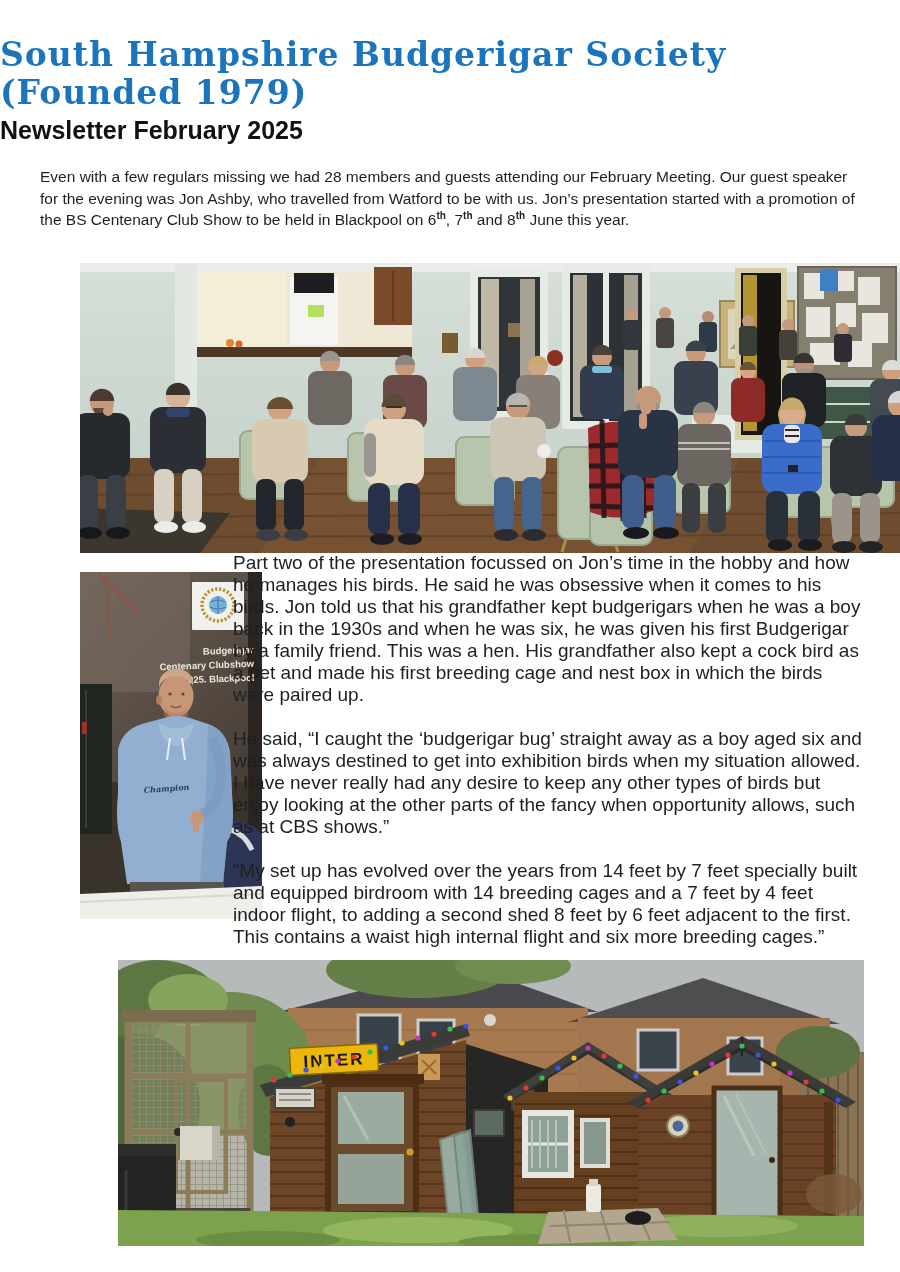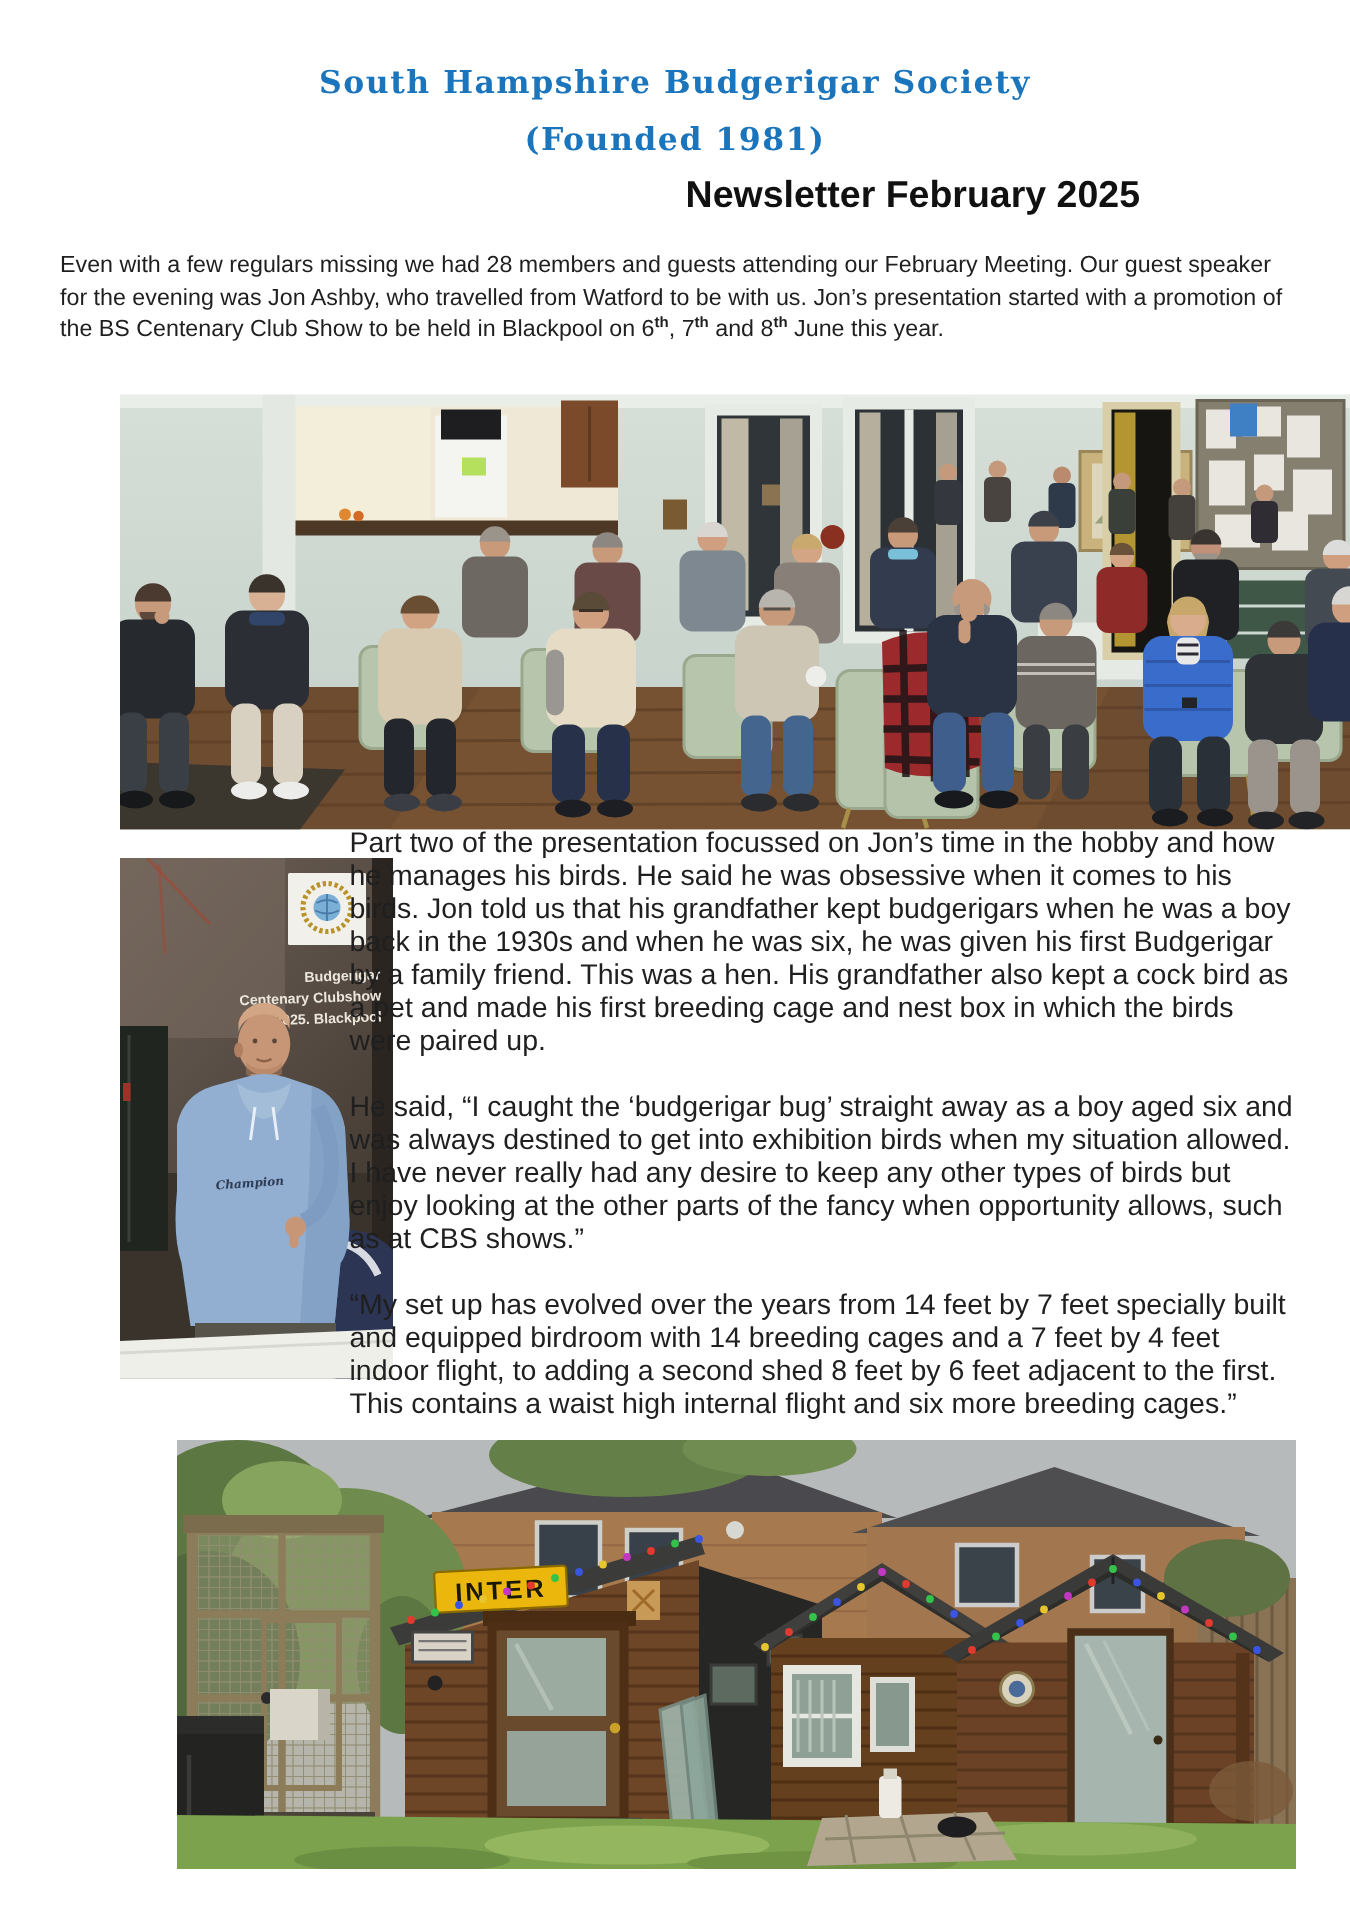--- a/index.html
+++ b/index.html
@@ -1,38 +1,38 @@
 <!DOCTYPE html>
 <html><head>
 <meta charset="utf-8">
 <style>
   html,body{margin:0;padding:0;background:#ffffff;}
   .page{position:relative;width:900px;height:1272px;background:#ffffff;overflow:hidden;
         font-family:"Liberation Sans",sans-serif;color:#1f1f1f;}
-  .title{margin:0;position:absolute;top:36px;left:0;width:900px;text-align:center;
-         font-family:"DejaVu Serif",serif;font-weight:bold;font-size:21px;line-height:38px;
+  .title{margin:0;position:absolute;top:36px;left:0;width:900px;
+         font-family:"DejaVu Serif",serif;font-weight:bold;font-size:33px;line-height:38px;
          color:#1b75bc;letter-spacing:1px;}
-  .subtitle{margin:0;position:absolute;top:116px;left:0;width:760px;text-align:right;
+  .subtitle{margin:0;position:absolute;top:116px;left:0;width:760px;text-align:left;
             font-family:"Liberation Sans",sans-serif;font-weight:bold;font-size:25px;color:#111;}
   .intro{position:absolute;left:40px;top:166px;width:822px;font-size:15.5px;line-height:21.5px;margin:0;}
   sup{font-size:10px;line-height:0;font-weight:bold;}
   .photo{position:absolute;display:block;}
   .photo svg{display:block;width:100%;height:100%;}
   #photo-meeting{left:40px;top:247px;width:820px;height:290px;}
   #photo-presenter{left:40px;top:556px;width:182px;height:347px;}
   .col-text{position:absolute;left:233px;top:552px;width:629px;font-size:19px;line-height:22px;}
   .col-text p{margin:0 0 22px 0;}
   #photo-sheds{left:78px;top:944px;width:746px;height:286px;}
 </style>
 </head>
 <body>
 
 <div class="page">
 
-  <h1 class="title"><span>South Hampshire Budgerigar Society</span><br><span>(Founded 1981)</span></h1>
+  <h1 class="title"><span>South Hampshire Budgerigar Society</span><br><span>(Founded 1979)</span></h1>
 
   <h2 class="subtitle">Newsletter February 2025</h2>
 
   <p class="intro"><span>Even with a few regulars missing we had 28 members and guests attending our February Meeting. Our guest speaker for the evening was Jon Ashby, who travelled from Watford to be with us. Jon’s presentation started with a promotion of the BS Centenary Club Show to be held in Blackpool on 6</span><sup>th</sup><span>, 7</span><sup>th</sup><span> and 8</span><sup>th</sup><span> June this year.</span></p>
 
   <figure class="photo" id="photo-meeting">
     <svg viewBox="0 0 820 290" preserveAspectRatio="none">
       <defs>
         <linearGradient id="wallg" x1="0" y1="0" x2="0" y2="1">
           <stop offset="0" stop-color="#d6dfd8"></stop>

